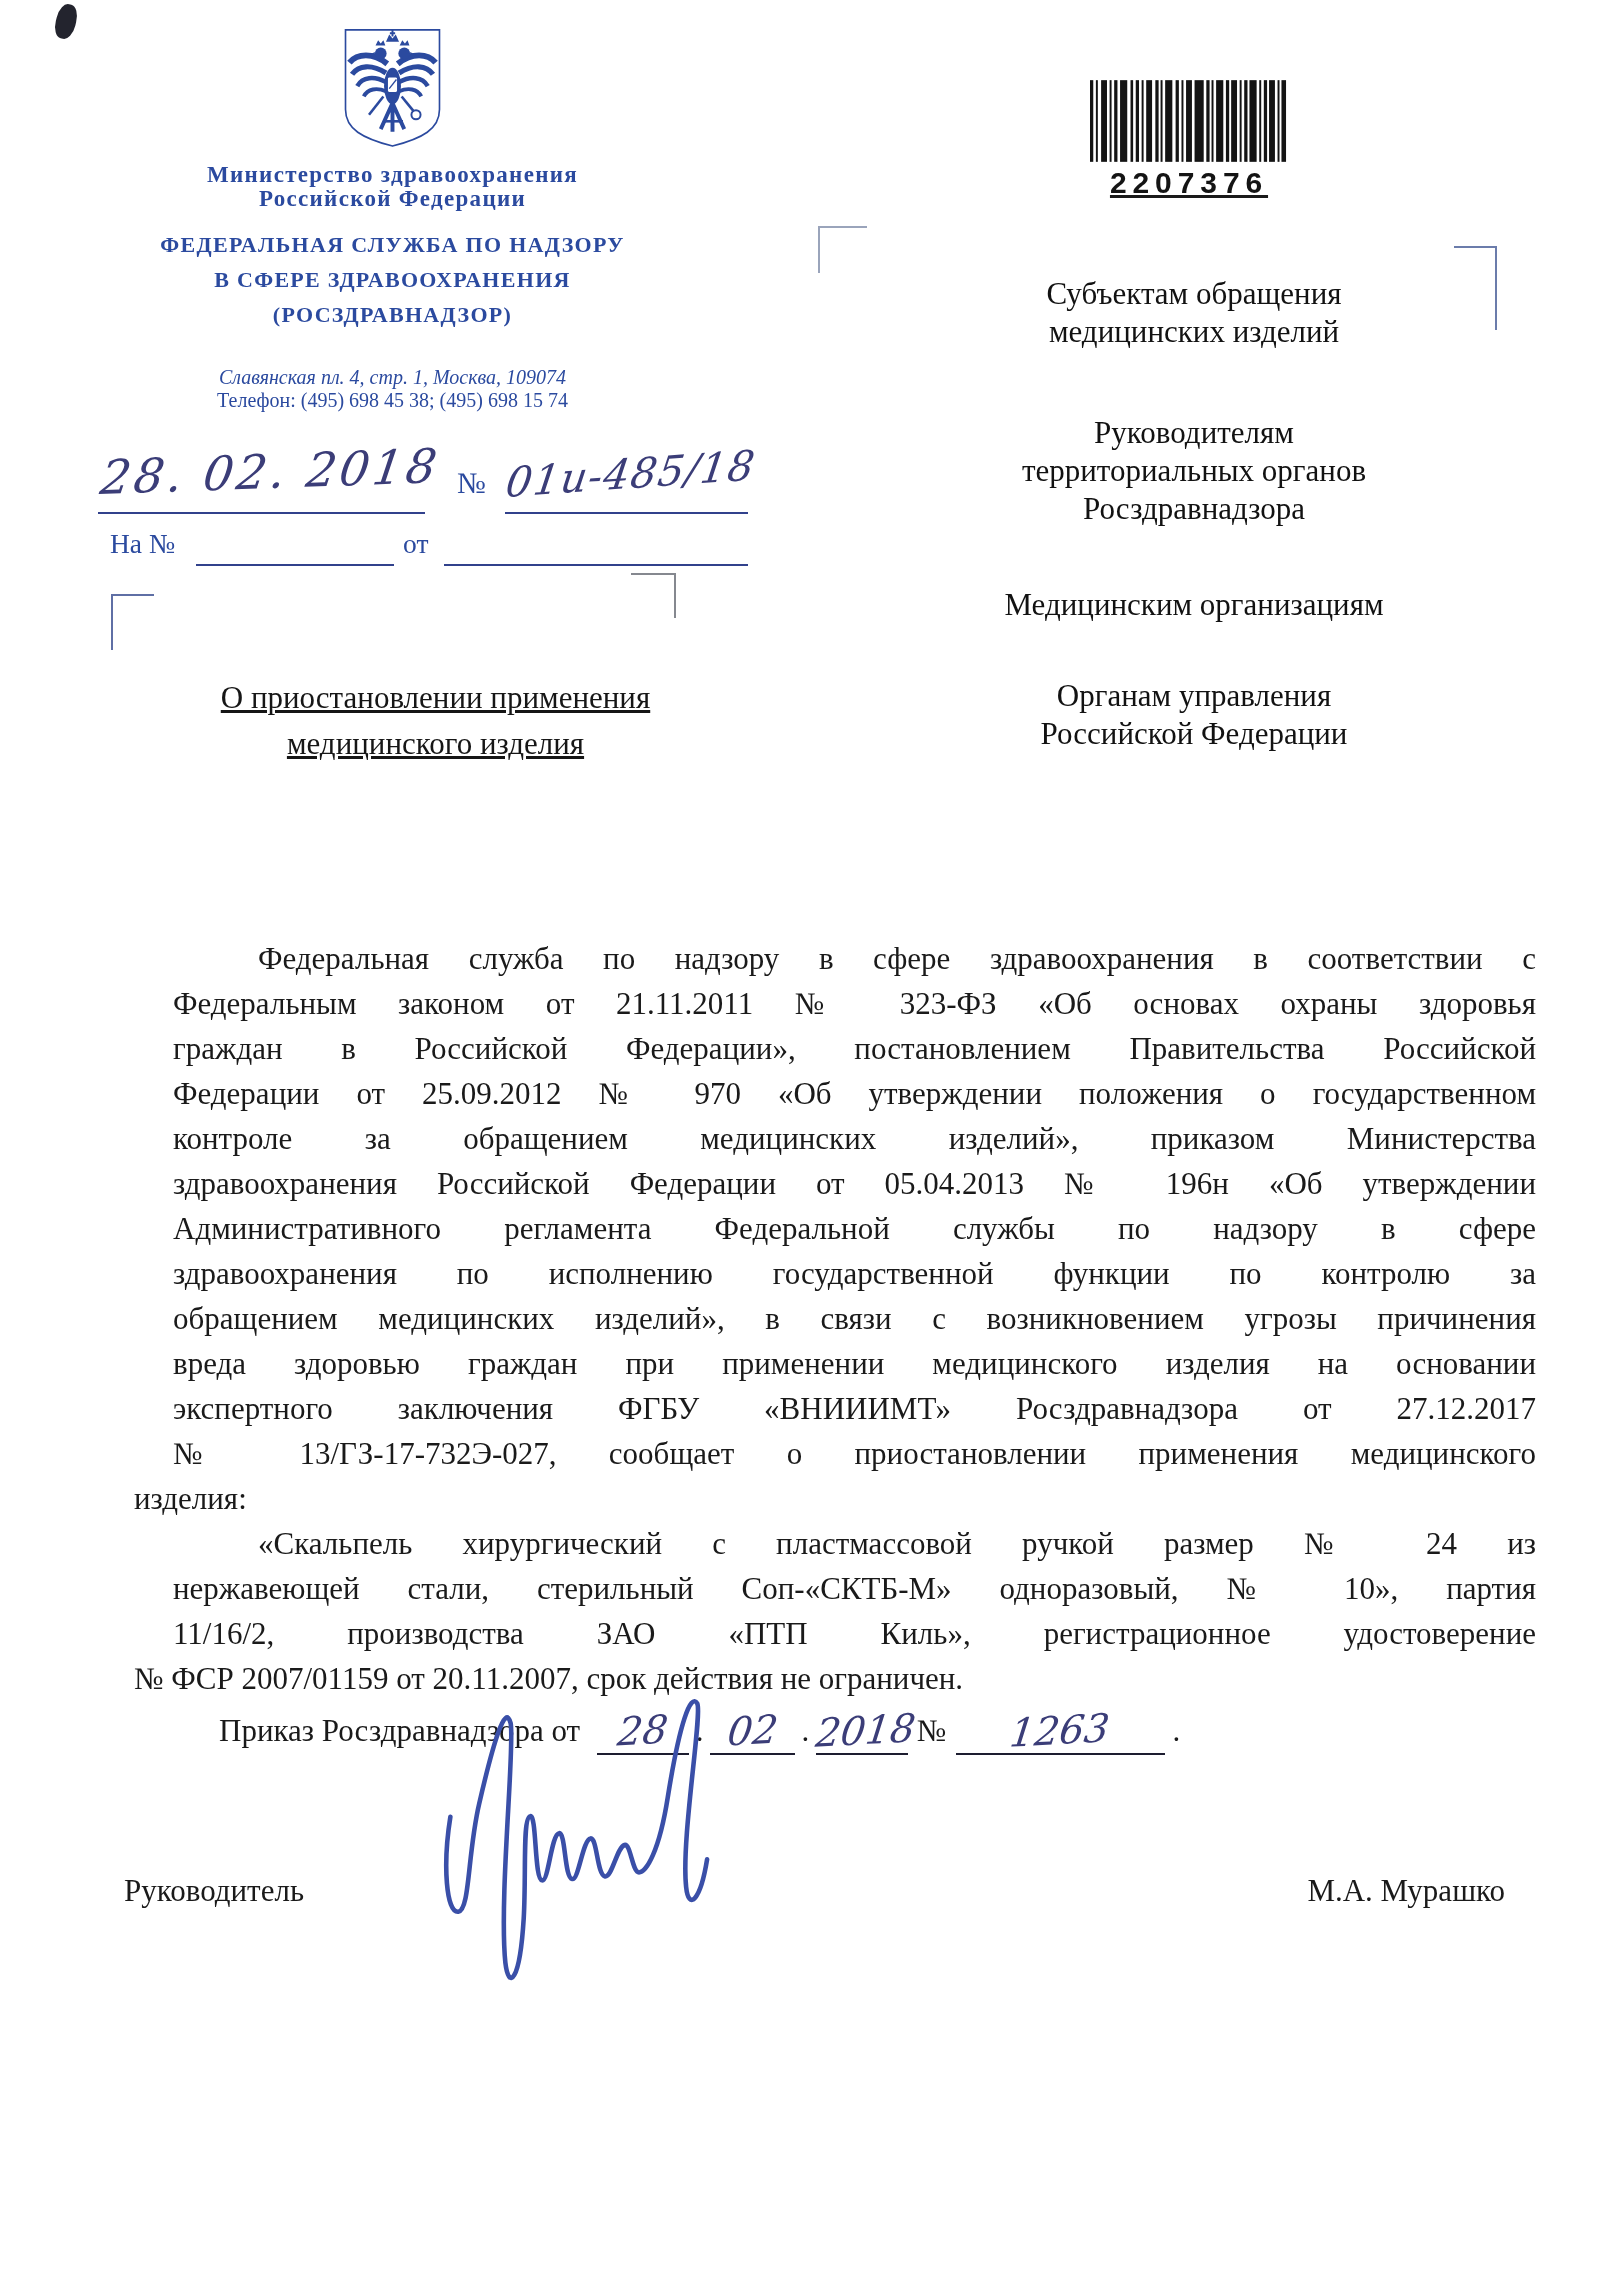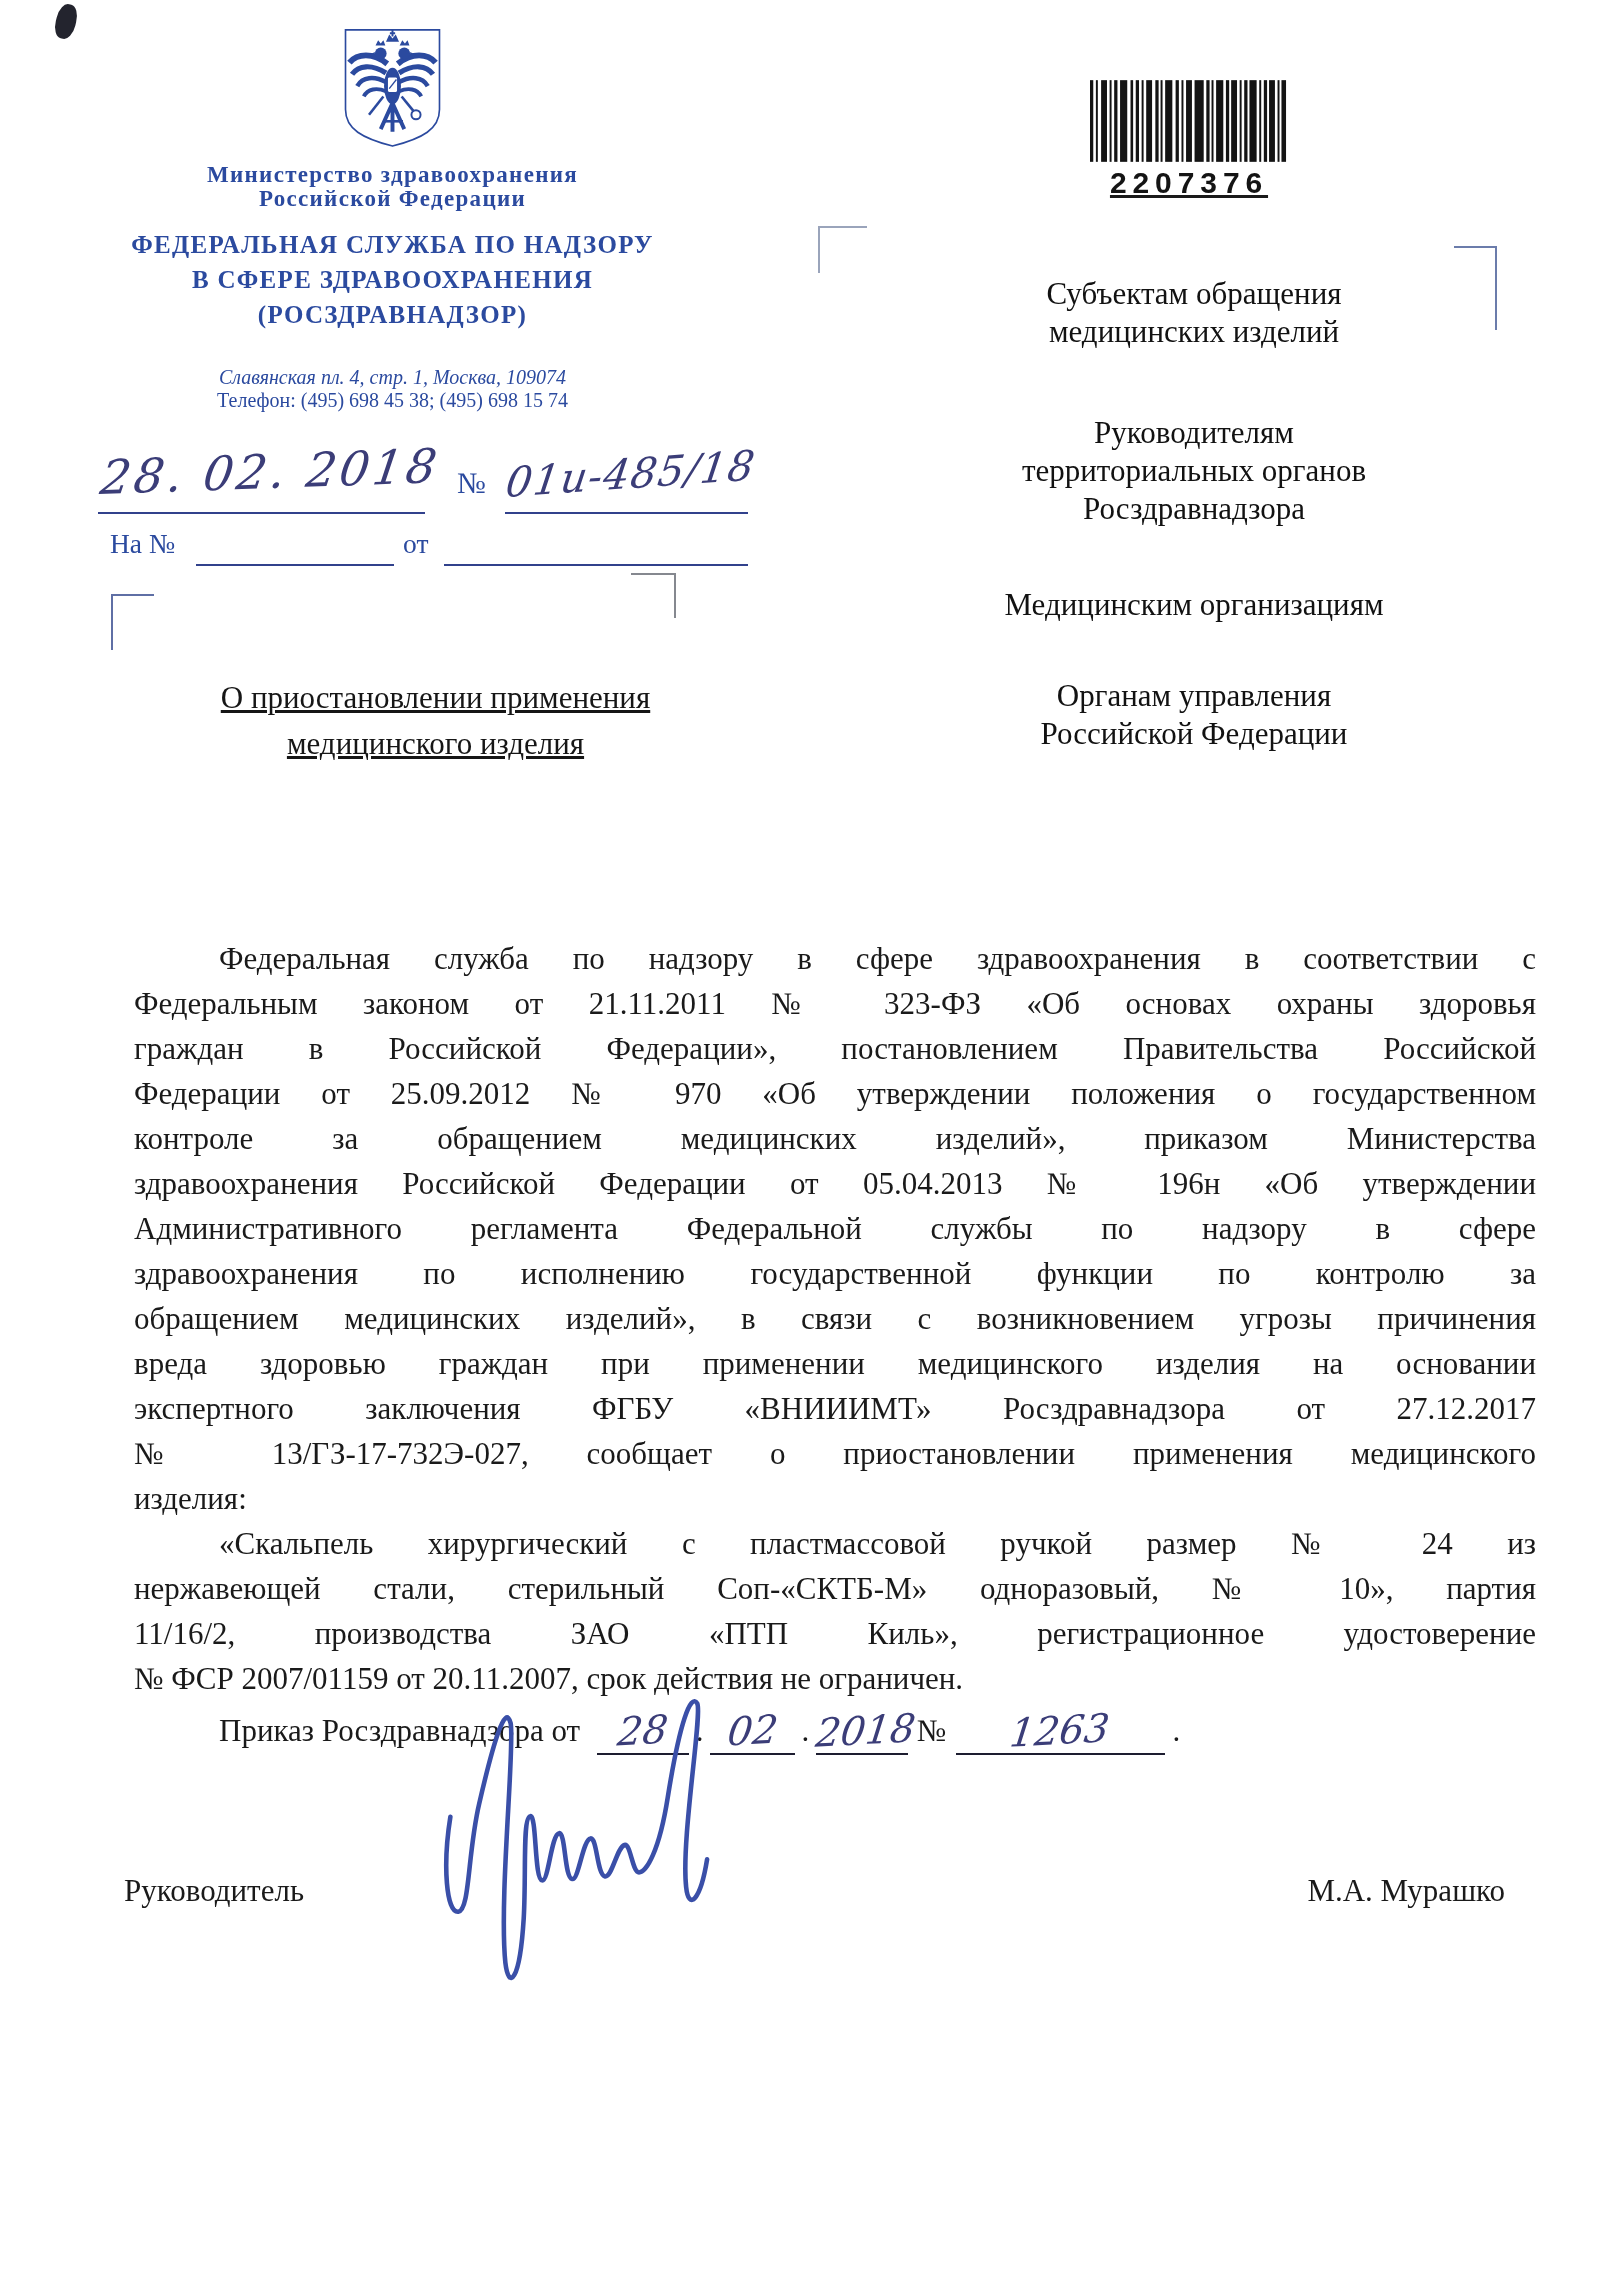--- a/index.html
+++ b/index.html
@@ -8,21 +8,21 @@
 
   
   .artifact{position:absolute;left:56px;top:3.9px;width:19.6px;height:35px;background:#23242e;border-radius:45%;transform:rotate(14deg);}
 
   
   .letterhead{position:absolute;left:98px;top:26px;width:589px;text-align:center;color:var(--accent,#2b4a9f);}
   .emblem{display:block;margin:0 auto;}
   .emblem-stroke{stroke:var(--accent,#2b4a9f);fill:none;}
   .emblem-fill{fill:var(--accent,#2b4a9f);}
   .ministry{margin-top:13px;font-size:23px;line-height:24px;font-weight:bold;letter-spacing:1.3px;}
-  .service{margin-top:15.7px;font-size:25px;line-height:35px;font-weight:bold;letter-spacing:1.3px;}
+  .service{margin-top:15.7px;font-size:22px;line-height:35px;font-weight:bold;letter-spacing:1.3px;}
   .addr{margin-top:34px;font-size:20px;line-height:22px;font-style:italic;}
   .addr2{margin-top:1.3px;font-size:20px;line-height:22px;}
 
   
   .barcode{position:absolute;left:1090px;top:80px;width:198px;text-align:center;text-decoration:underline;}
   .bar{fill:#141414;}
   .barcode-num{margin-top:2px;font-family:"Liberation Sans",sans-serif;font-size:30px;font-weight:600;letter-spacing:5.9px;color:#141414;}
 
   
   .ink{font-family:"DejaVu Serif",serif;font-style:italic;color:var(--ink,#3b3d78);}
@@ -45,21 +45,21 @@
   
   .subject{position:absolute;left:177px;top:675px;width:517px;text-align:center;font-size:31px;line-height:46px;color:#161616;text-decoration:underline;}
 
   
   .rgroup{position:absolute;left:929px;width:530px;text-align:center;font-size:31px;line-height:38px;color:#121212;}
   .g1{top:275px;} .g2{top:414px;} .g3{top:586px;} .g4{top:677px;}
 
   
   .bodytext{position:absolute;left:134px;top:936px;width:1402px;font-size:31px;color:var(--text-color,#1a1a1a);}
   .ln{height:45px;line-height:45px;white-space:nowrap;}
-  .ln.j{text-align:justify;text-align-last:justify;white-space:normal;}
+  .ln.j{text-align:justify;text-align-last:justify;white-space:normal;margin-left:39px;}
   .ln.ind{text-indent:85px;}
 
   
   .order{position:absolute;left:134px;top:1708px;width:1414px;font-size:31px;line-height:45px;padding-left:85px;white-space:nowrap;}
   .seg{display:inline-block;border-bottom:2px solid #1d1d30;text-align:center;vertical-align:baseline;}
   .s1{width:92px;} .s2{width:85px;} .s3{width:92px;margin-right:9.2px;} .s4{width:209px;margin-left:9.2px;}
   .seg .ink{display:inline-block;font-size:39px;line-height:39px;transform:rotate(-3deg) skewX(-10deg);position:relative;top:2.6px;}
   .dot{margin:0 6.5px;}
   .order .pfx{margin-right:17px;}
   .order .fin{margin-left:7.9px;}

